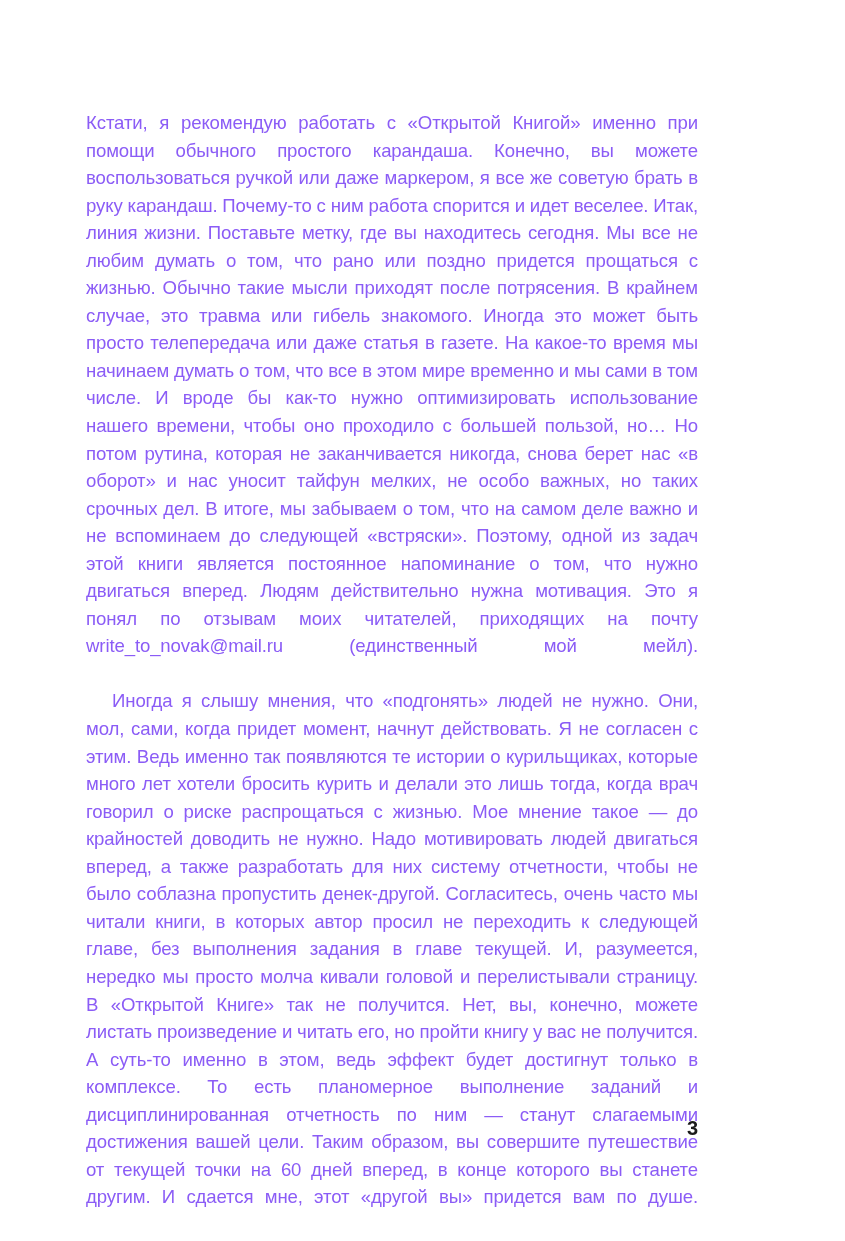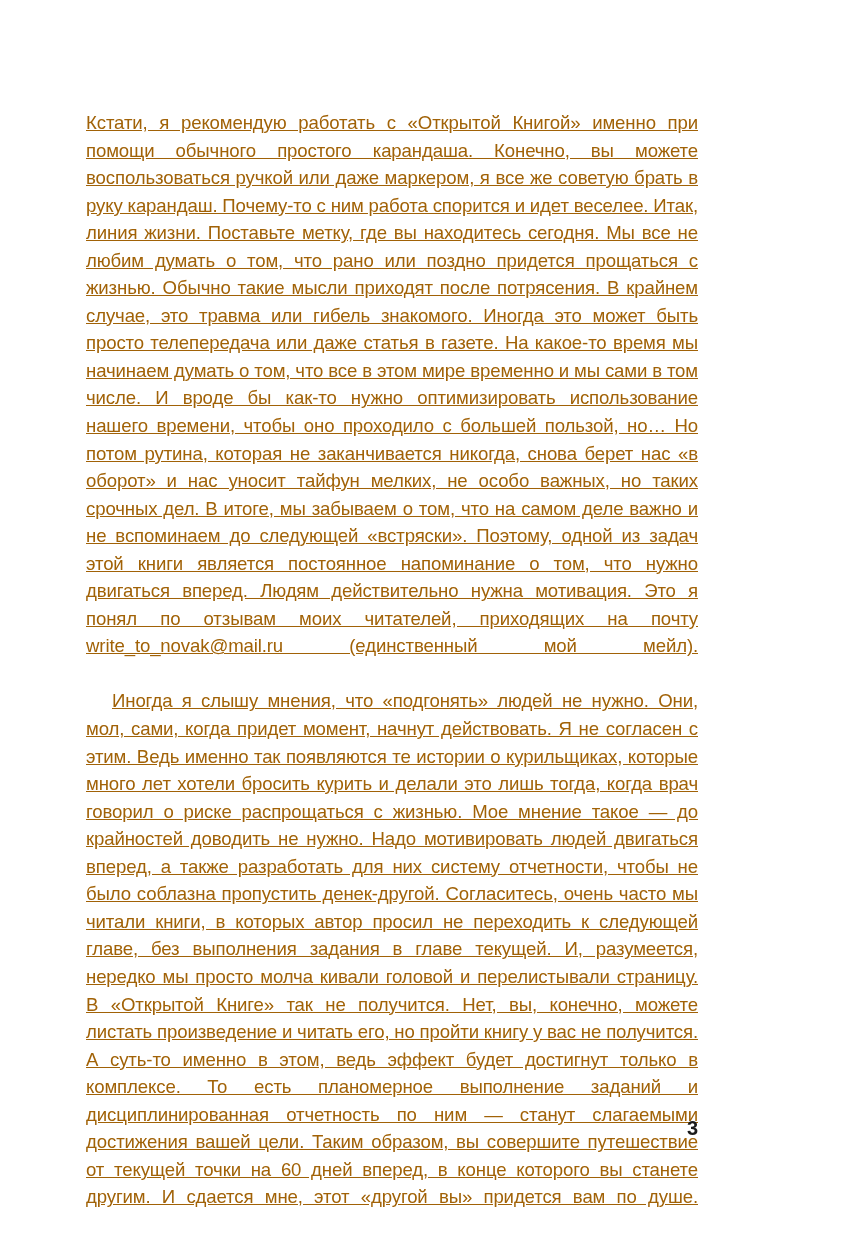--- a/index.html
+++ b/index.html
@@ -26,27 +26,26 @@
     width: 612px;
   }
   .paragraph {
     margin: 0;
     padding: 0;
     text-align: justify;
     text-justify: inter-word;
     text-indent: 26px;
     font-size: 18.6px;
     line-height: 27.55px;
-    color: #a16207;
+    color: #8b5cf6;
     font-weight: 400;
     letter-spacing: -0.12px;
     word-spacing: -0.2px;
     -webkit-font-smoothing: antialiased;
     hyphens: manual;
-    text-decoration: underline;
   }
   .paragraph.first-para {
     text-indent: 0;
   }
   .paragraph + .paragraph {
     margin-top: 0;
   }
   
   .paragraph::after {
     content: "";

